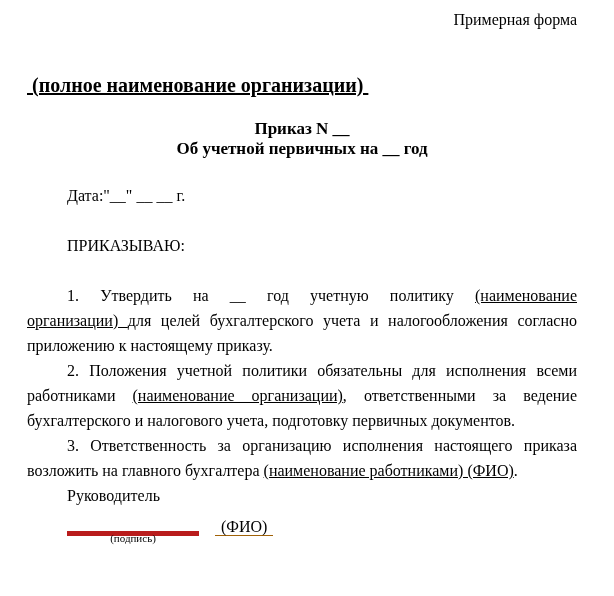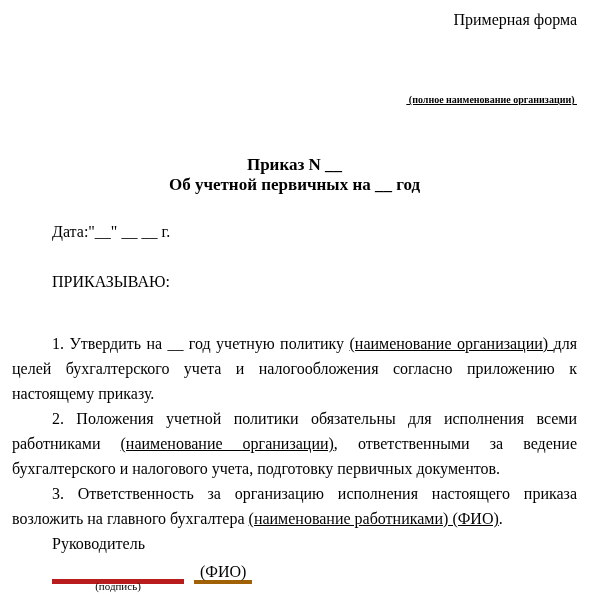--- a/index.html
+++ b/index.html
@@ -8,58 +8,58 @@
     width: 614px;
     height: 596px;
     font-family: "Liberation Serif", "DejaVu Serif", serif;
     color: #000000;
     overflow: hidden;
   }
   .page {
     width: 614px;
     height: 596px;
     background: #ffffff;
-    padding: 10px 37px 0 12px;
+    padding: 10px 37px 0 27px;
     overflow: hidden;
   }
   .form-note {
     text-align: right;
     font-size: 16px;
     line-height: 20px;
   }
   .org-line {
-    margin-top: 60px;
-    text-align: right;
-    font-size: 10px;
+    margin-top: 45px;
+    text-align: left;
+    font-size: 20px;
     line-height: 20px;
   }
   .org-line .blank {
     font-weight: bold;
     text-decoration: underline;
   }
   .title {
-    margin-top: 45px;
+    margin-top: 24px;
     text-align: center;
     font-weight: bold;
     font-size: 17px;
     line-height: 20px;
   }
   .date-line {
     margin-top: 24px;
     font-size: 16px;
     line-height: 25px;
     text-indent: 40px;
   }
   .order-verb {
     margin-top: 25px;
     font-size: 16px;
     line-height: 25px;
     text-indent: 40px;
   }
-  .body-text { margin-top: 37px; }
+  .body-text { margin-top: 25px; }
   .para {
     font-size: 16px;
     line-height: 25px;
     text-align: justify;
     text-indent: 40px;
   }
   .para .blank { text-decoration: underline; }
   .sig-role {
     font-size: 16px;
     line-height: 25px;
@@ -82,24 +82,24 @@
     position: absolute;
     top: 18px;
     left: 0;
     width: 100%;
     text-align: center;
     font-size: 11px;
     line-height: 13px;
   }
   .fio-line {
     display: inline-block;
-    margin-left: 10px;
+    margin-left: 16px;
     font-size: 16px;
     line-height: 17px;
-    border-bottom: 4px solid #a16207;
+    border-bottom: 1px solid #a16207;
     padding: 0 2px;
   }
 </style>
 </head>
 <body>
 
 <div class="page">
 
   <div class="form-note">Примерная форма</div>
 

